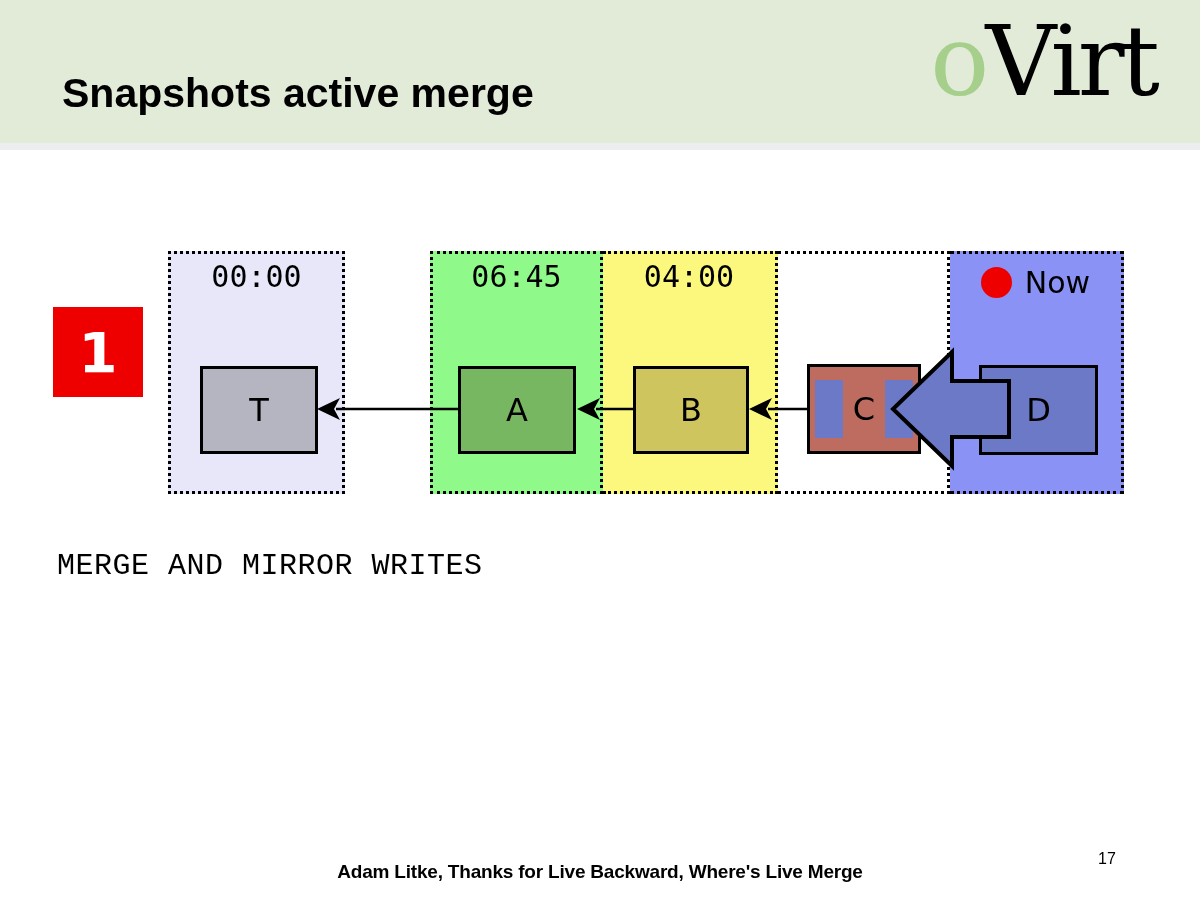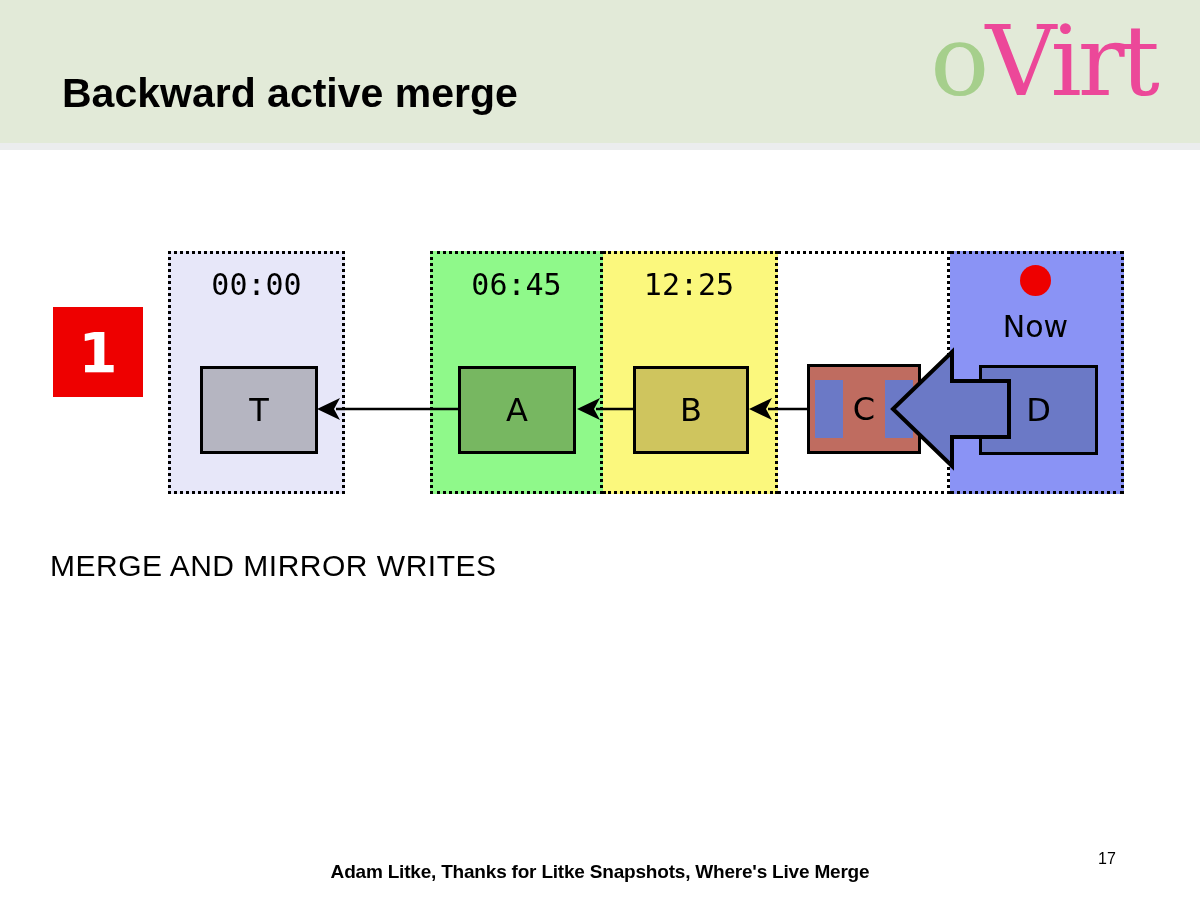--- a/index.html
+++ b/index.html
@@ -22,23 +22,23 @@
 
   
   .section{position:absolute;top:251px;height:243px;box-sizing:border-box;
            border:3px dotted #000;}
   .section.no-left{border-left:none;}
   #sec-t{left:168px;width:177px;}
   #sec-a{left:430px;width:173px;}
   #sec-b{left:603px;width:175px;}
   #sec-c{left:778px;width:172px;}
   #sec-d{left:950px;width:174px;}
-  .time-label{margin-top:13px;text-align:center;font-family:"DejaVu Sans Mono",monospace;
+  .time-label{margin-top:5px;text-align:center;font-family:"DejaVu Sans Mono",monospace;
               font-size:30px;}
-  .now-row{margin-top:11px;display:flex;align-items:center;justify-content:center;gap:13px;flex-direction:column;}
+  .now-row{margin-top:11px;display:flex;align-items:center;justify-content:center;gap:13px;}
   .now-dot{width:31px;height:31px;border-radius:50%;}
   .now-text{font-family:"DejaVu Sans",sans-serif;font-size:30px;}
 
   
   .snapbox{position:absolute;box-sizing:border-box;border:3px solid #000;
            display:flex;align-items:center;justify-content:center;
            font-family:"DejaVu Sans",sans-serif;font-size:32px;z-index:2;}
   #box-t{left:200px;top:366px;width:118px;height:88px;}
   #box-a{left:458px;top:366px;width:118px;height:88px;}
   #box-b{left:633px;top:366px;width:116px;height:88px;}
@@ -46,48 +46,48 @@
   #box-d{left:979px;top:365px;width:119px;height:90px;}
   .stripe{position:absolute;top:13px;width:28px;height:58px;}
   .stripe-left{left:5px;}
   .stripe-right{right:5px;}
   #box-c .boxletter{position:relative;z-index:1;}
 
   
   #arrows{position:absolute;left:0;top:0;width:1200px;height:900px;z-index:5;pointer-events:none;}
 
   
-  #caption{position:absolute;left:50px;top:549px;font-family:Liberation Sans, sans-serif;
+  #caption{position:absolute;left:57px;top:549px;font-family:Liberation Mono, monospace;
            font-size:30px;letter-spacing:0.5px;}
   #footer-credit{position:absolute;left:0;top:861px;width:1200px;text-align:center;
                  font-size:19px;font-weight:bold;letter-spacing:-0.2px;}
   #page-number{position:absolute;left:1098px;top:850px;font-size:16px;}
 </style>
 </head>
 <body>
 
 <div id="slide">
 
   <div id="header" style="background-color: rgb(226, 234, 216);"></div>
   <div id="header-strip"></div>
-  <div id="slide-title">Backward active merge</div>
-  <div id="logo"><span class="logo-o" style="color: rgb(166, 207, 140);">o</span><span class="logo-virt" style="color: #ec4899;">Virt</span></div>
+  <div id="slide-title">Snapshots active merge</div>
+  <div id="logo"><span class="logo-o" style="color: rgb(166, 207, 140);">o</span><span class="logo-virt" style="color: #000000;">Virt</span></div>
 
   <div id="badge" style="background-color: rgb(238, 0, 0);">
     <span>1</span>
   </div>
 
   <div id="sec-t" class="section" style="background-color: rgb(231, 231, 249);">
     <div class="time-label">00:00</div>
   </div>
   <div id="sec-a" class="section" style="background-color: rgb(143, 249, 138);">
     <div class="time-label">06:45</div>
   </div>
   <div id="sec-b" class="section no-left" style="background-color: rgb(251, 248, 125);">
-    <div class="time-label">12:25</div>
+    <div class="time-label">04:00</div>
   </div>
   <div id="sec-c" class="section no-left" style="background-color: rgb(255, 255, 255);"></div>
   <div id="sec-d" class="section no-left" style="background-color: rgb(138, 147, 245);">
     <div class="now-row">
       <div class="now-dot" style="background-color: rgb(238, 0, 0);"></div>
       <div class="now-text">Now</div>
     </div>
   </div>
 
   <div id="box-t" class="snapbox" style="background-color: rgb(181, 181, 193);">
@@ -117,16 +117,16 @@
     <polygon points="577,409 600,398 594,409 600,420" fill="#000"></polygon>
 
     <line x1="807" y1="409" x2="768" y2="409" stroke="#000" stroke-width="2.5"></line>
     <polygon points="749,409 772,398 766,409 772,420" fill="#000"></polygon>
 
     <polygon points="893,409 952,352 952,381 1009,381 1009,437 952,437 952,466" stroke="#000" stroke-width="4" stroke-linejoin="miter" fill="#6b79c6"></polygon>
   </svg>
 
   <div id="caption">MERGE AND MIRROR WRITES</div>
 
-  <div id="footer-credit">Adam Litke, Thanks for Litke Snapshots, Where's Live Merge</div>
+  <div id="footer-credit">Adam Litke, Thanks for Live Backward, Where's Live Merge</div>
   <div id="page-number">17</div>
 
 </div>
 
 </body></html>

